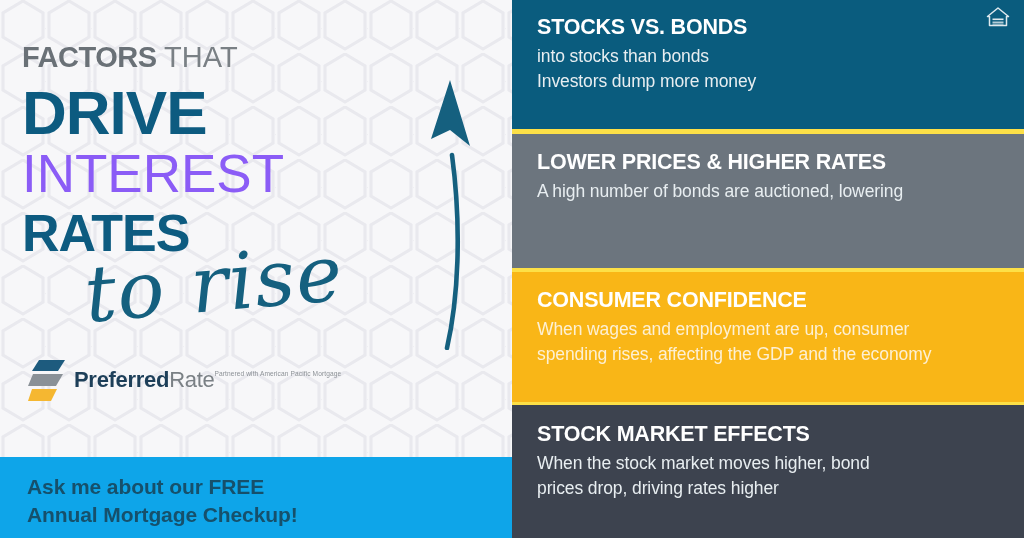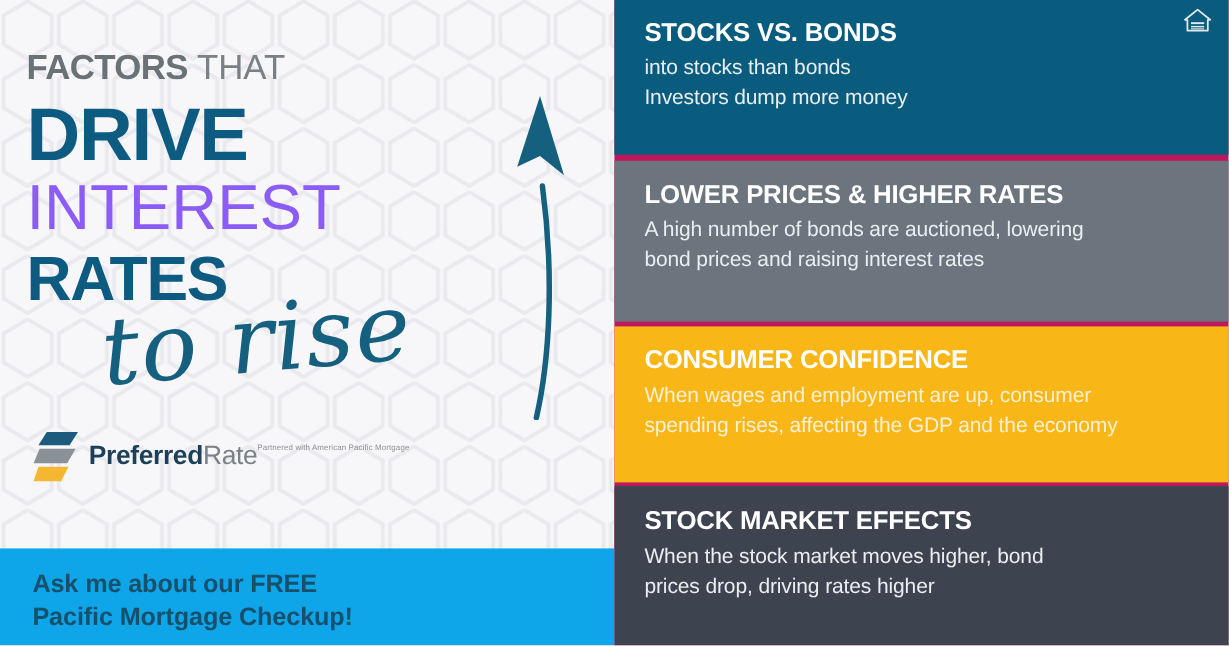--- a/index.html
+++ b/index.html
@@ -171,21 +171,21 @@
     color: #16506b;
     letter-spacing: -0.1px;
   }
 
   
   .right-panel {
     position: relative;
     width: 512px;
     height: 538px;
     flex: 0 0 512px;
-    background: #be185d;
+    background: #fde047;
     display: flex;
     flex-direction: column;
   }
   .card {
     position: relative;
     box-sizing: border-box;
     padding: 14px 22px 0 25px;
     overflow: hidden;
   }
   .card-title {
@@ -257,21 +257,21 @@
         <path d="M5 31 L30 31 L24 43 L1 43 Z" fill="#f5b731"></path>
       </svg>
       <div class="logo-text">
         <div class="logo-name"><span class="lp">Preferred</span><span class="lr">Rate</span></div>
         <div class="logo-tag">Partnered with American Pacific Mortgage</div>
       </div>
     </div>
 
     <div class="cta-banner">
       <div class="cta-line">Ask me about our FREE</div>
-      <div class="cta-line">Pacific Mortgage Checkup!</div>
+      <div class="cta-line">Annual Mortgage Checkup!</div>
     </div>
   </div>
 
   <div class="right-panel">
 
     <div class="card card-1">
       <svg class="ehl-icon" viewBox="0 0 24 22" aria-hidden="true">
         <path d="M12 2 L22.5 10.5 L20.5 10.5 L20.5 19.5 L3.5 19.5 L3.5 10.5 L1.5 10.5 Z" fill="none" stroke="#dfe9ee" stroke-width="1.5" stroke-linejoin="round"></path>
         <rect x="6.5" y="12.5" width="11" height="1.6" fill="#dfe9ee"></rect>
         <rect x="6.5" y="15.6" width="11" height="1.2" fill="#dfe9ee"></rect>
@@ -281,21 +281,20 @@
       <div class="card-body">
         <div>into stocks than bonds</div>
         <div>Investors dump more money</div>
       </div>
     </div>
 
     <div class="card card-2">
       <div class="card-title">LOWER PRICES &amp; HIGHER RATES</div>
       <div class="card-body">
         <div>A high number of bonds are auctioned, lowering</div>
-        <div>bond prices and raising interest rates</div>
       </div>
     </div>
 
     <div class="card card-3">
       <div class="card-title">CONSUMER CONFIDENCE</div>
       <div class="card-body">
         <div>When wages and employment are up, consumer</div>
         <div>spending rises, affecting the GDP and the economy</div>
       </div>
     </div>

